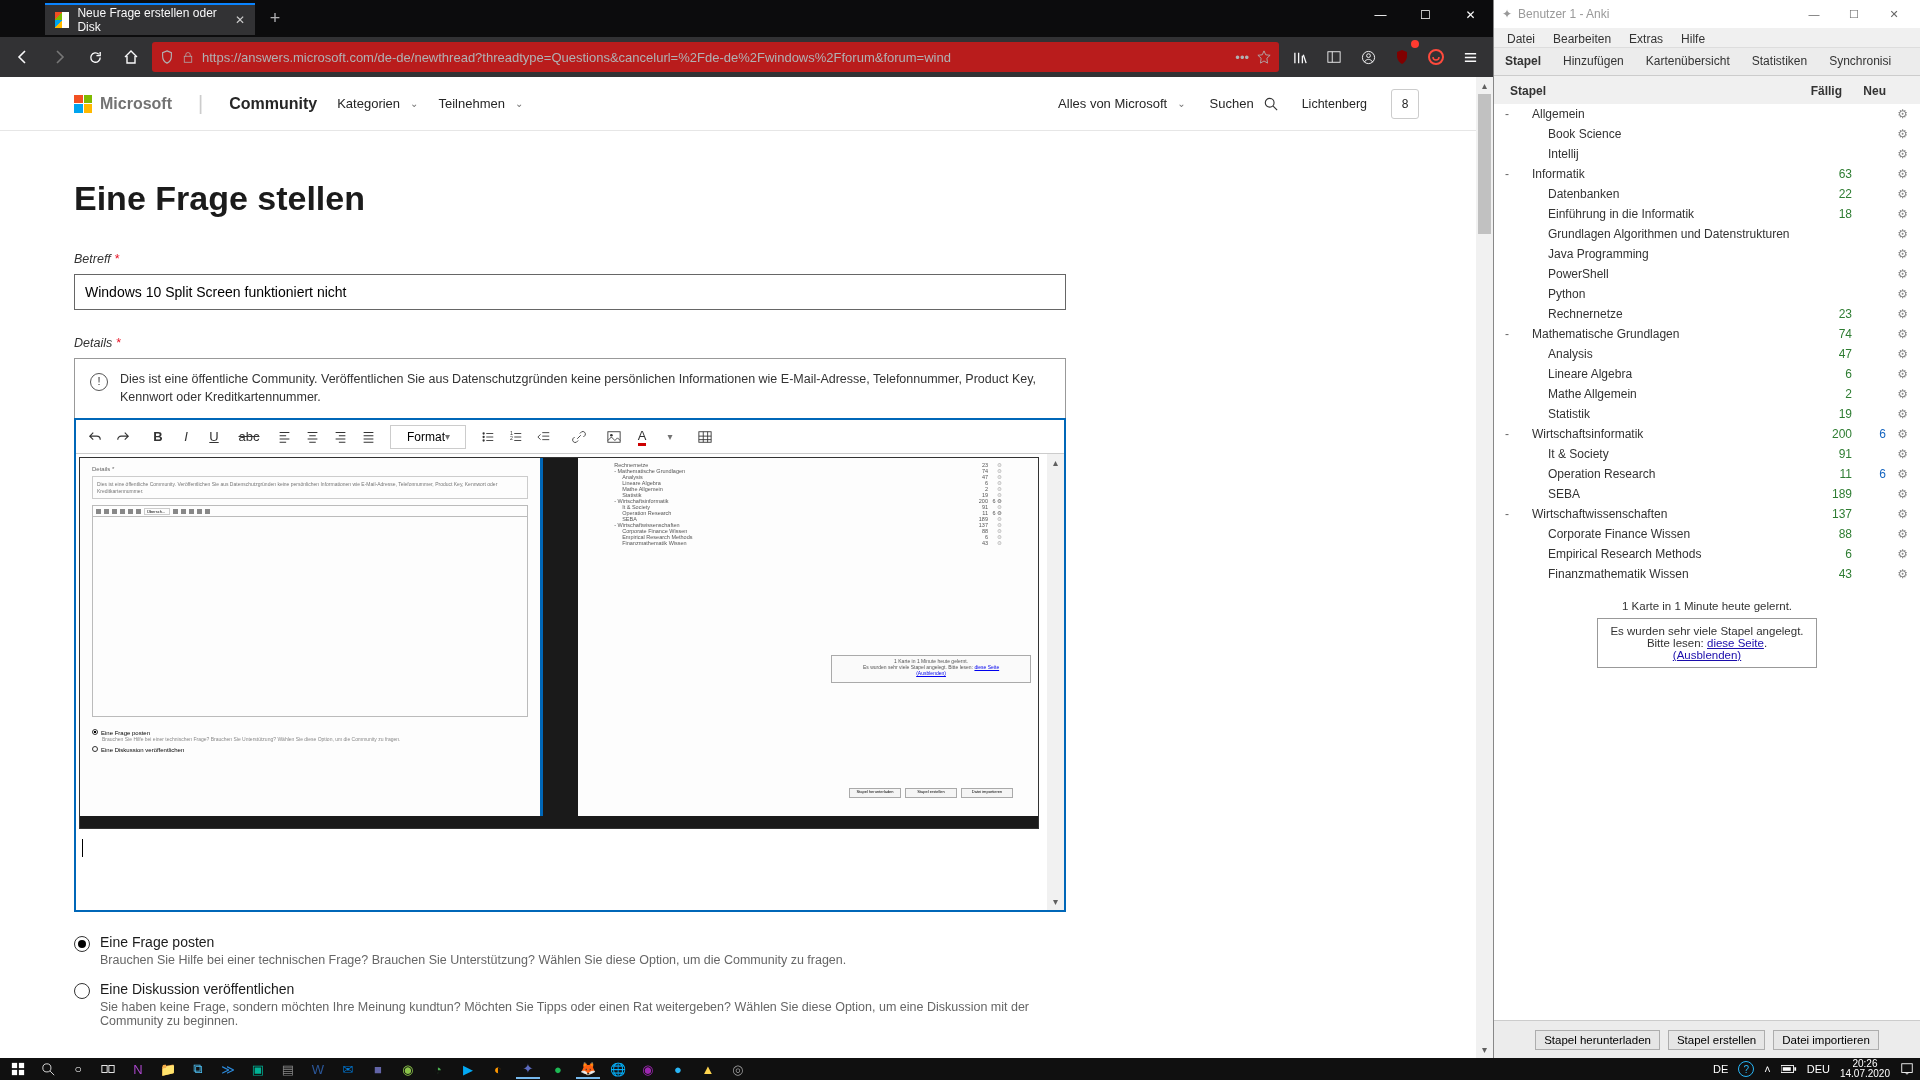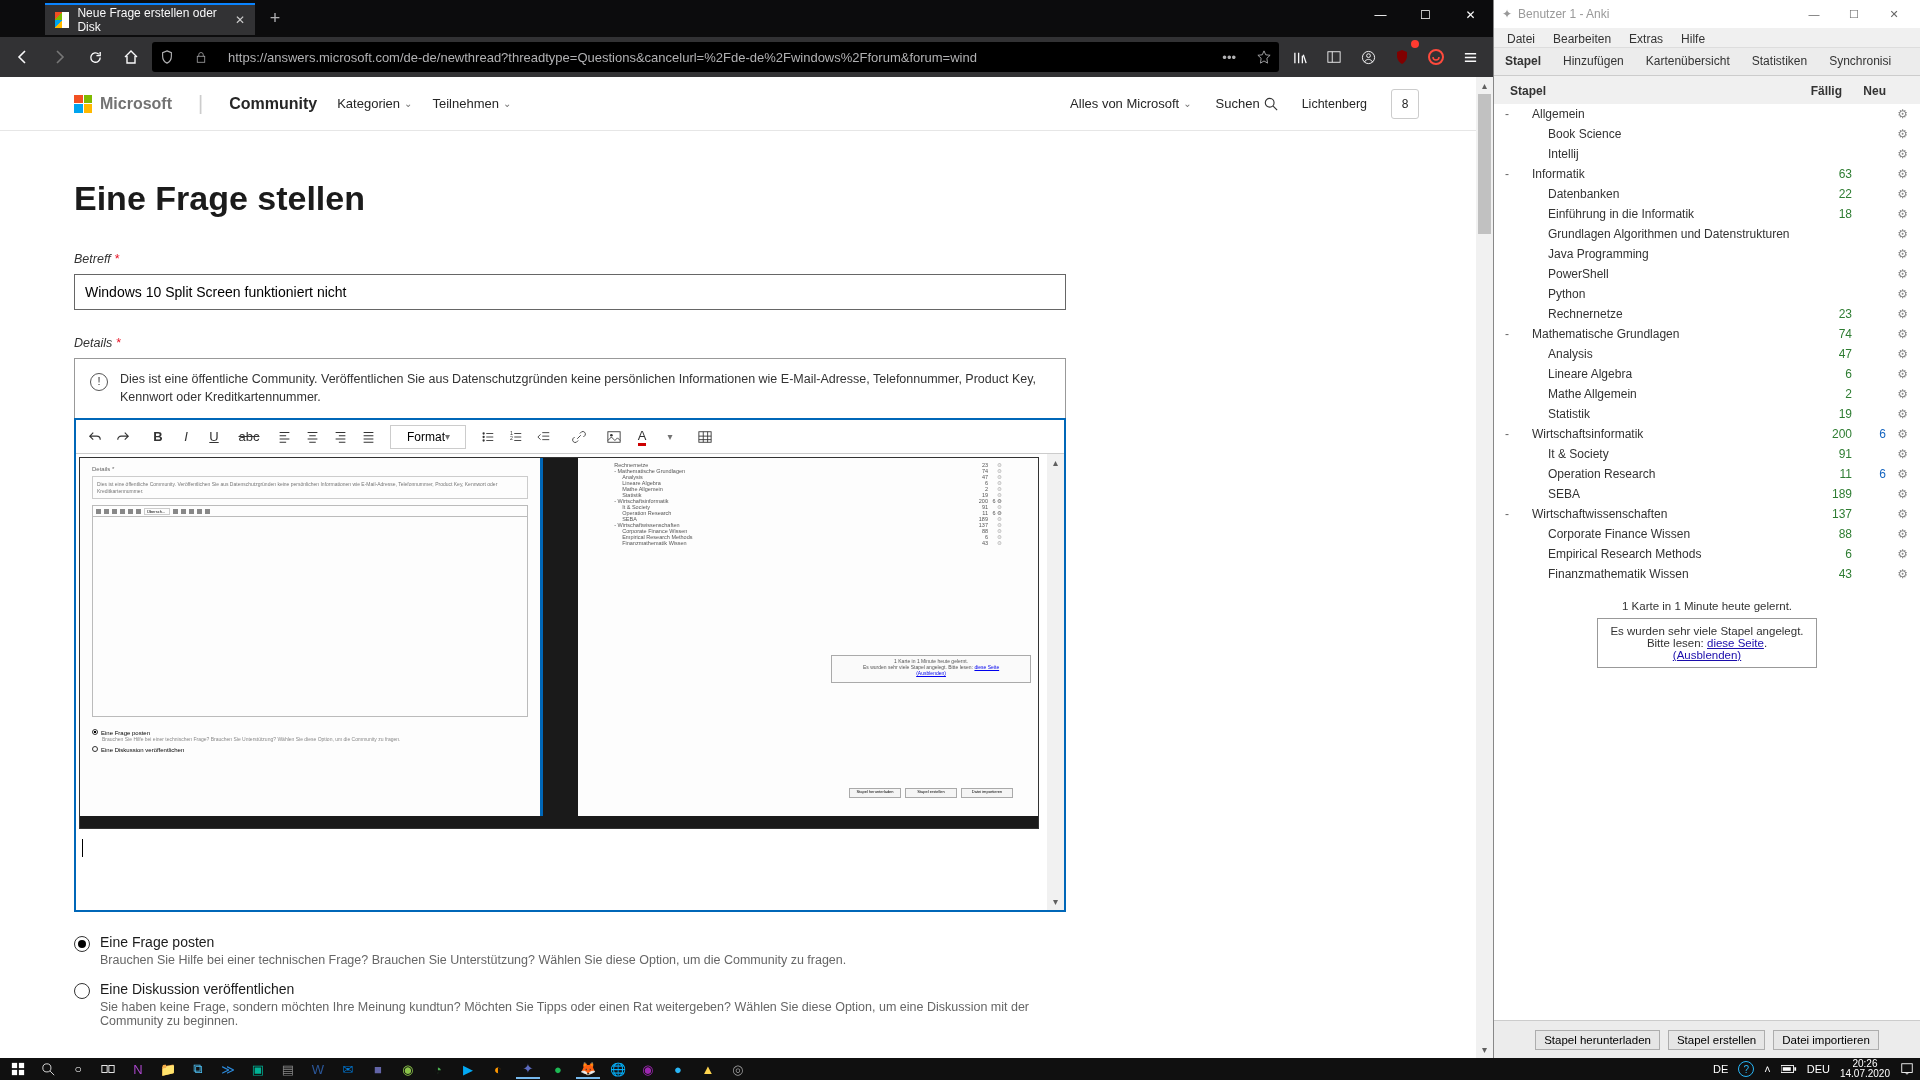--- a/index.html
+++ b/index.html
@@ -10,39 +10,39 @@
 .browser-tabbar { height: 37px; background: #0c0c0d; display: flex; align-items: center; padding-left: 45px; position: relative; }
 .window-controls-top { position: absolute; right: 0; top: 0; display: flex; }
 .win-btn { width: 45px; height: 30px; display: flex; align-items: center; justify-content: center; color: #fff; font-size: 12px; }
 .tab { background: #323234; height: 32px; display: flex; align-items: center; padding: 0 10px; color: #f9f9fa; font-size: 12px; border-top: 2px solid #0a84ff; max-width: 210px; }
 .tab .favicon { width: 16px; height: 16px; background: linear-gradient(135deg,#f25022 0,#f25022 48%,transparent 48%,transparent 52%,#7fba00 52%) top left/50% 50% no-repeat,
   linear-gradient(135deg,#00a4ef 0,#00a4ef 48%,transparent 48%,transparent 52%,#ffb900 52%) bottom left/50% 50% no-repeat; background-color:#fff; margin-right:8px;}
 .tab .close-x { margin-left: 8px; color: #ccc; }
 .newtab-btn { width: 32px; height: 32px; color: #b1b1b3; display: flex; align-items: center; justify-content: center; font-size: 18px; margin-left: 4px;}
 .browser-toolbar { height: 40px; background: #323234; display: flex; align-items: center; padding: 0 8px; gap: 6px; }
 .tool-btn { width: 30px; height: 30px; display: flex; align-items: center; justify-content: center; color: #f9f9fa; }
-.url-bar { flex: 1; height: 30px; background: #000000; border-radius: 3px; display: flex; align-items: center; padding: 4px 8px; color: #b1b1b3; font-size: 13px; gap: 21px; }
+.url-bar { flex: 1; height: 30px; background: #b91c1c; border-radius: 3px; display: flex; align-items: center; padding: 4px 8px; color: #b1b1b3; font-size: 13px; gap: 8px; }
 .url-bar .proto { color: #b1b1b3; }
 .tool-icons-right { display: flex; gap: 4px; align-items: center; }
 .ext-badge { position: relative; }
 .ext-badge::after { content:""; position:absolute; top:-2px; right:-2px; width:8px; height:8px; background:#ff3b30; border-radius:50%; }
 
 
 .page { flex: 1; background: #fff; overflow: hidden; position: relative; }
 .page-scroll { position: absolute; right: 0; top: 0; width: 17px; height: 100%; background: #f1f1f1; }
 .page-scroll .thumb { position: absolute; top: 17px; left: 2px; width: 13px; height: 140px; background: #c1c1c1; }
 .page-scroll .arrow { position:absolute; left:0; width:17px; height:17px; display:flex;align-items:center;justify-content:center;color:#606060;font-size:10px;}
 .ms-header { height: 54px; border-bottom: 1px solid #e6e6e6; display: flex; align-items: center; padding: 0 74px; gap: 20px; font-size: 13px; color: #262626; }
 .ms-logo { display:flex; align-items:center; gap:8px; font-size:16px; font-weight:600; color:#737373;}
 .ms-logo .sq { width:18px; height:18px; display:grid; grid-template:1fr 1fr/1fr 1fr; gap:1px;}
 .ms-logo .sq span:nth-child(1){background:#f25022;} .ms-logo .sq span:nth-child(2){background:#7fba00;}
 .ms-logo .sq span:nth-child(3){background:#00a4ef;} .ms-logo .sq span:nth-child(4){background:#ffb900;}
 .pipe { color:#ccc; font-size:20px; font-weight:100; margin:0 6px;}
 .ms-header .right { margin-left:auto; display:flex; align-items:center; gap:24px;}
-.nav-item { display:flex; align-items:center; gap:4px; cursor:pointer; color:#262626;text-align:center;}
+.nav-item { display:flex; align-items:center; gap:10px; cursor:pointer; color:#262626;text-align:center;}
 .chev { font-size:10px; color:#737373;}
 .cart-badge { width:28px; height:30px; border:1px solid #ccc; border-radius:3px; display:flex;align-items:center;justify-content:center; font-size:12px;}
 
 .content { padding: 30px 74px; }
 h1.page-title { font-size: 34px; font-weight: 600; color: #1b1b1b; margin: 18px 0 34px; }
 .field-label { font-size: 12.5px; color: #333; margin-bottom: 8px; font-style: italic; }
 .req { color: #e81123; }
 .text-input { width: 992px; height: 36px; border: 1px solid #666; padding: 1px 10px; font-size: 14px; }
 .details-wrapper { width: 992px; }
 .notice { border: 1px solid #999; border-bottom: none; padding: 12px 15px; display: flex; gap: 12px; font-size: 12.5px; color: #333; line-height:1.4; background:#fff;}

